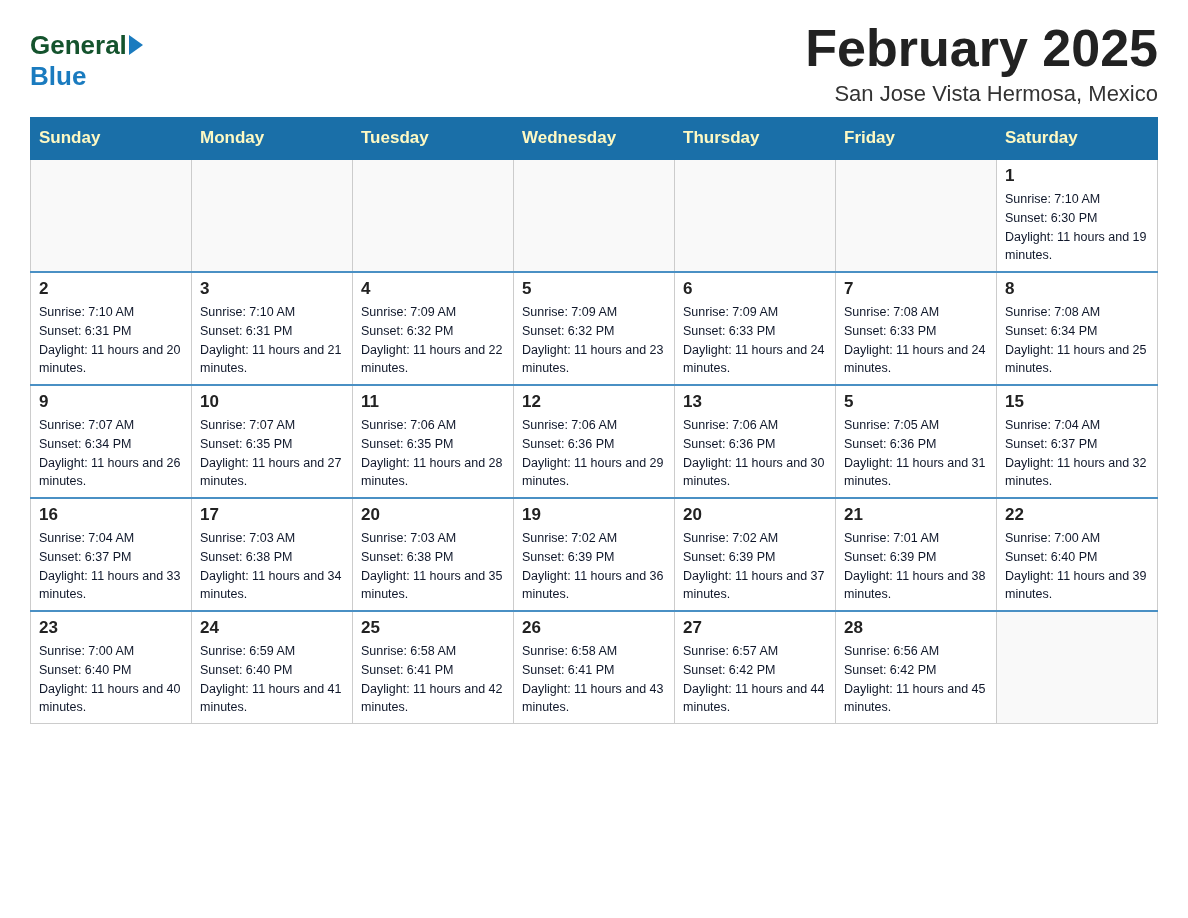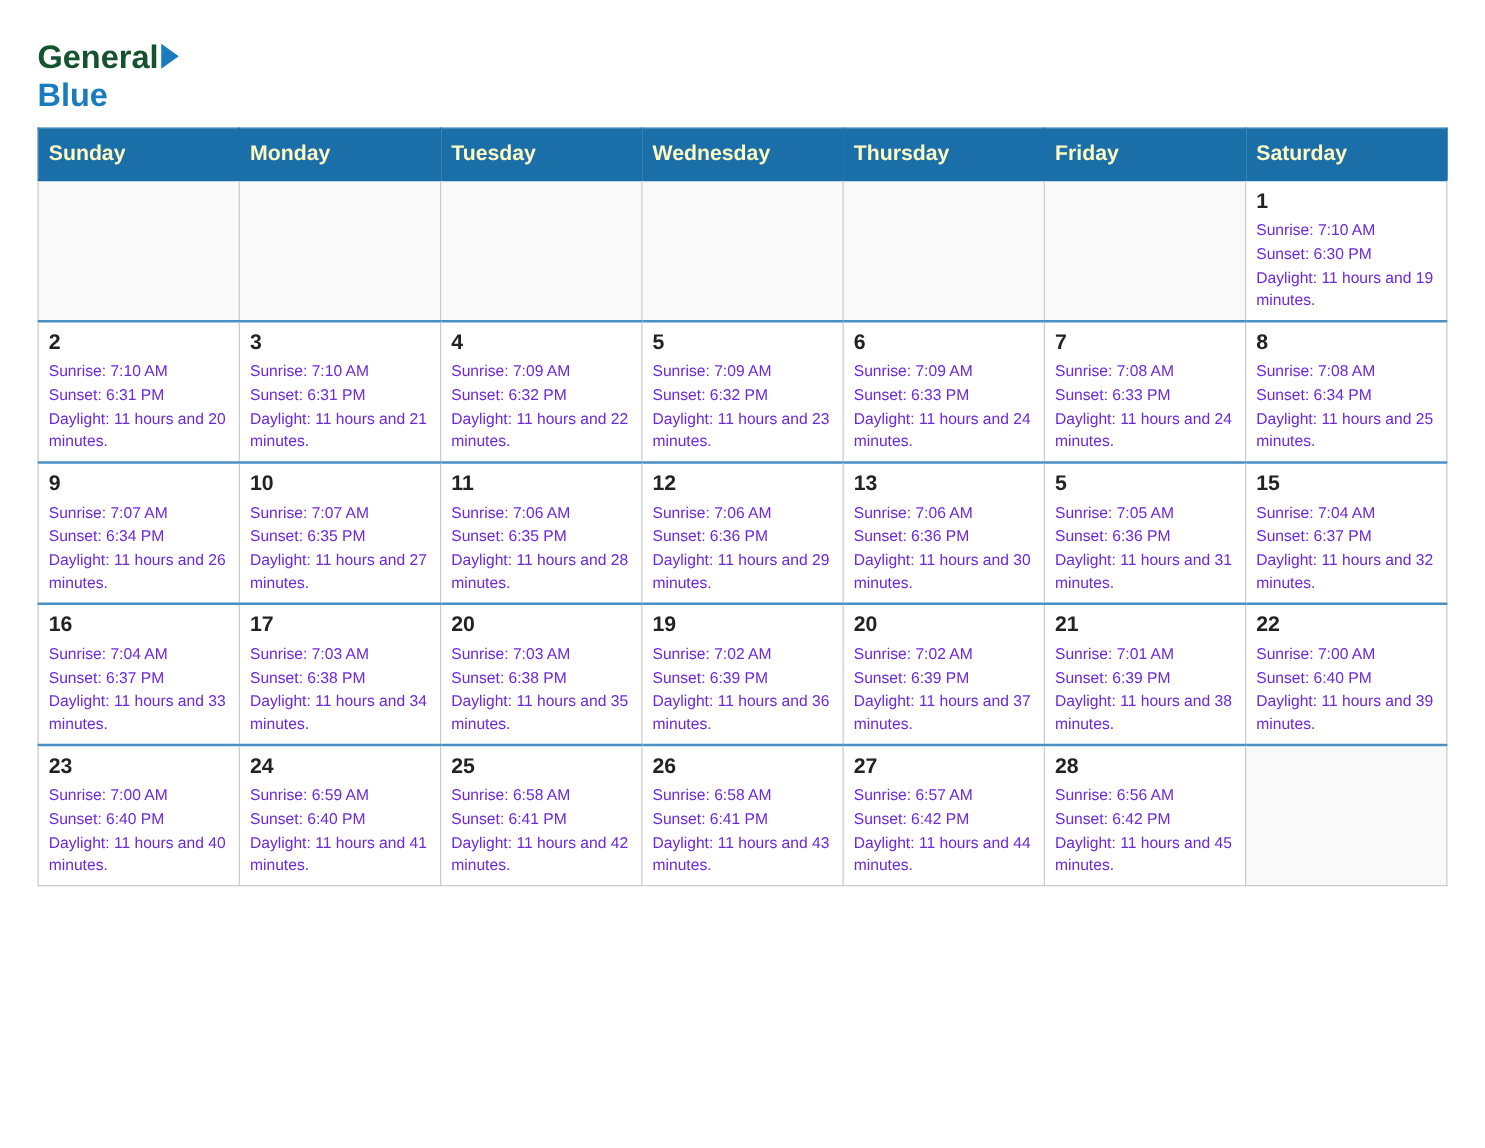--- a/index.html
+++ b/index.html
@@ -90,21 +90,21 @@
       background: #f9f9f9;
     }
     .day-number {
       font-size: 17px;
       font-weight: bold;
       color: #222;
       margin-bottom: 4px;
     }
     .day-info {
       font-size: 12.5px;
-      color: #6d28d9;
+      color: #0f172a;
       line-height: 1.5;
     }
     .calendar tbody tr:first-child td {
       border-top: 2px solid #1a6fa8;
     }
     .calendar tbody tr td:first-child {
       border-left: 1px solid #ccc;
     }
     
     .calendar tbody tr td {
@@ -122,20 +122,24 @@
     <div class="logo-icon">
       <div class="logo-row1">
         <span class="logo-text-general">General</span>
         <div class="logo-arrow"></div>
       </div>
       <div class="logo-row2">
         <span class="logo-text-blue">Blue</span>
       </div>
     </div>
   </div>
+  <div class="title-block">
+    <h1>February 2025</h1>
+    <h2>San Jose Vista Hermosa, Mexico</h2>
+  </div>
 </div>
 
 <table class="calendar">
   <thead>
     <tr>
     <th>Sunday</th>
         <th>Monday</th>
         <th>Tuesday</th>
         <th>Wednesday</th>
         <th>Thursday</th>

